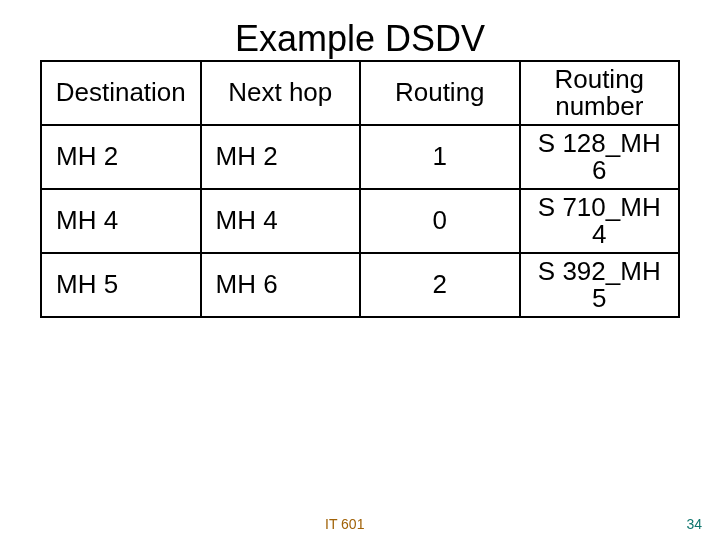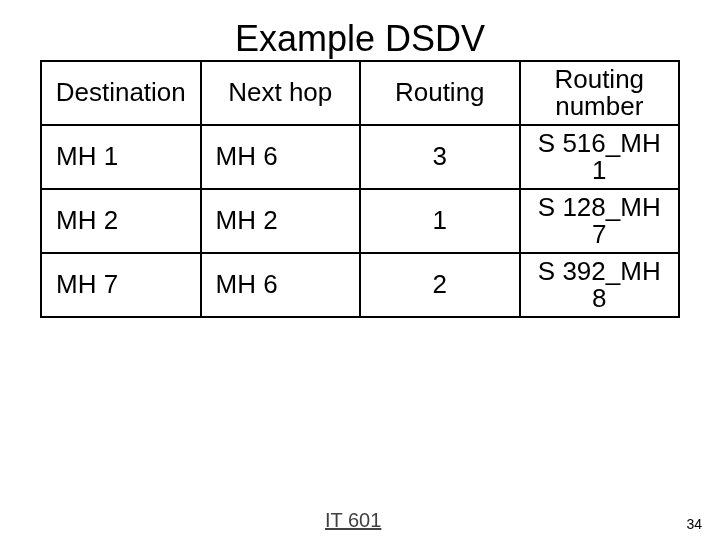--- a/index.html
+++ b/index.html
@@ -8,56 +8,56 @@
   .title { font-size: 36px; text-align: center; padding-top: 18px; font-weight: 400; }
   .subtitle { font-size: 18px; font-weight: 700; text-align: center; margin-top: 14px; margin-bottom: 4px; margin-left: 80px; }
   table { border-collapse: collapse; width: 640px; margin-left: 40px; table-layout: fixed; border-radius: 9px; }
   th, td { border: 2px solid #000; font-weight: 400; vertical-align: middle; }
   th { font-size: 26px; text-align: center; height: 64px; line-height: 1.05; padding: 2px 6px; }
   td { font-size: 26px; height: 64px; line-height: 1.05; padding: 2px 14px; }
   td.c0 { text-align: left; }
   td.c1 { text-align: left; }
   td.c2 { text-align: center; }
   td.c3 { text-align: center; }
-  .footer-code { position: absolute; left: 325px; bottom: 8px; font-size: 20px; color: #404040; text-decoration: underline; }
-  .footer-page { position: absolute; right: 18px; bottom: 8px; font-size: 14px; color: #000000; }
+  .footer-code { position: absolute; left: 325px; bottom: 8px; font-size: 14px; color: #a16207; }
+  .footer-page { position: absolute; right: 18px; bottom: 8px; font-size: 14px; color: #0f766e; }
 </style>
 </head>
 <body>
 <div class="slide">
 
 <h1 class="title">Example DSDV</h1>
 
 <table>
   <thead>
     <tr>
       <th>Destination</th>
       <th>Next hop</th>
       <th>Routing</th>
       <th>Routing number</th>
     </tr>
   </thead>
   <tbody>
     <tr>
-      <td class="c0">MH 1</td>
-      <td class="c1">MH 6</td>
-      <td class="c2">3</td>
-      <td class="c3">S 516_MH 1</td>
-    </tr>
-    <tr>
       <td class="c0">MH 2</td>
       <td class="c1">MH 2</td>
       <td class="c2">1</td>
-      <td class="c3">S 128_MH 7</td>
+      <td class="c3">S 128_MH 6</td>
     </tr>
     <tr>
-      <td class="c0">MH 7</td>
+      <td class="c0">MH 4</td>
+      <td class="c1">MH 4</td>
+      <td class="c2">0</td>
+      <td class="c3">S 710_MH 4</td>
+    </tr>
+    <tr>
+      <td class="c0">MH 5</td>
       <td class="c1">MH 6</td>
       <td class="c2">2</td>
-      <td class="c3">S 392_MH 8</td>
+      <td class="c3">S 392_MH 5</td>
     </tr>
   </tbody>
 </table>
 
 <div class="footer-code">IT 601</div>
 <div class="footer-page">34</div>
 
 </div>
 
 </body></html>

